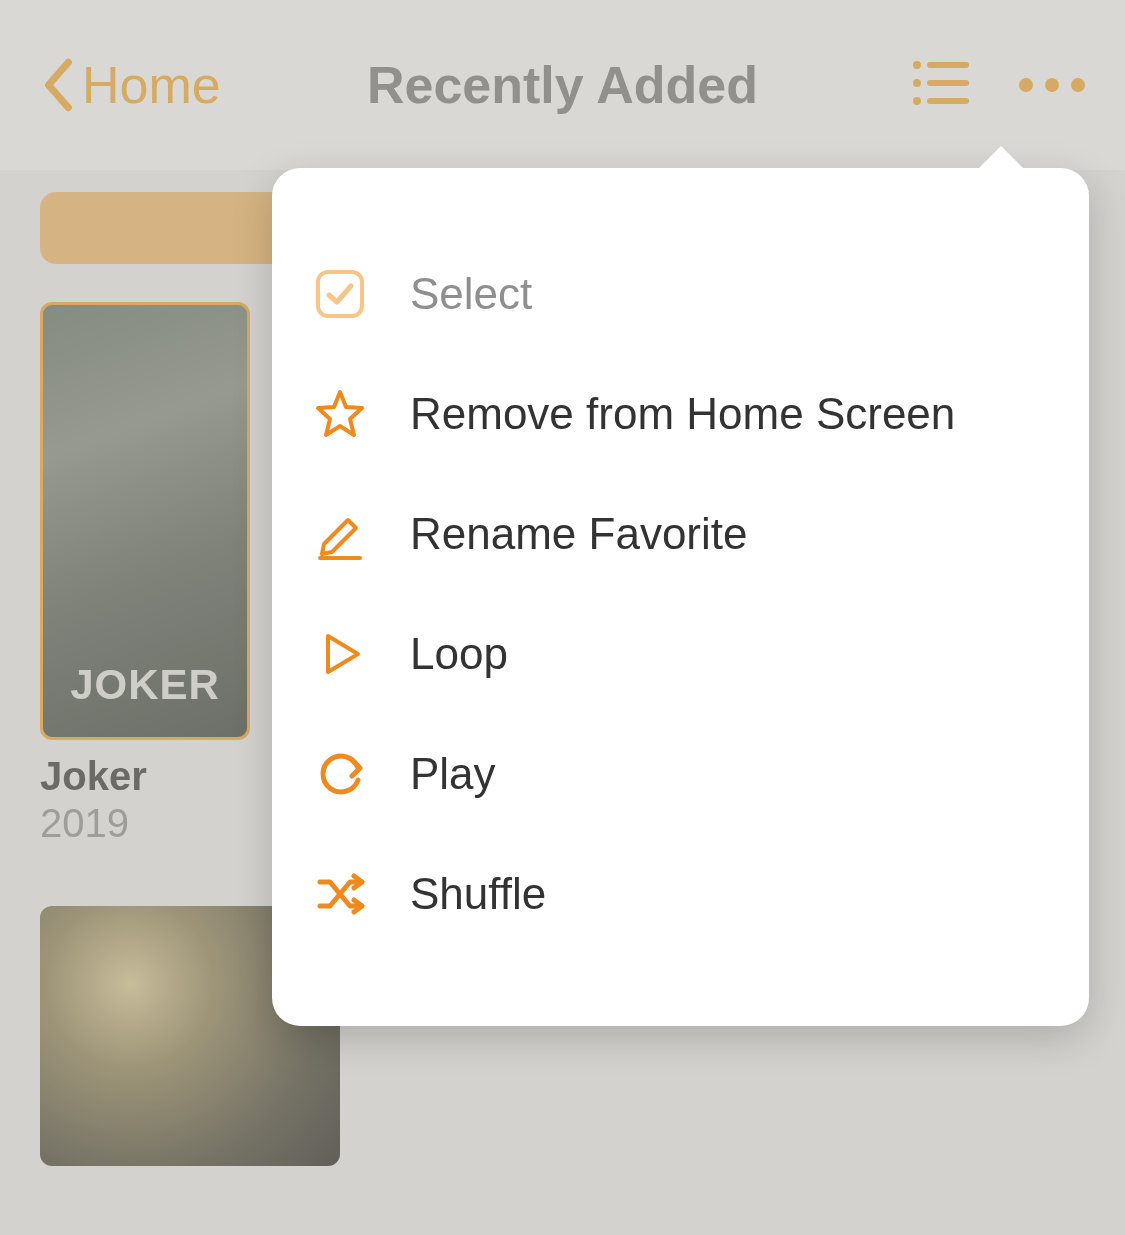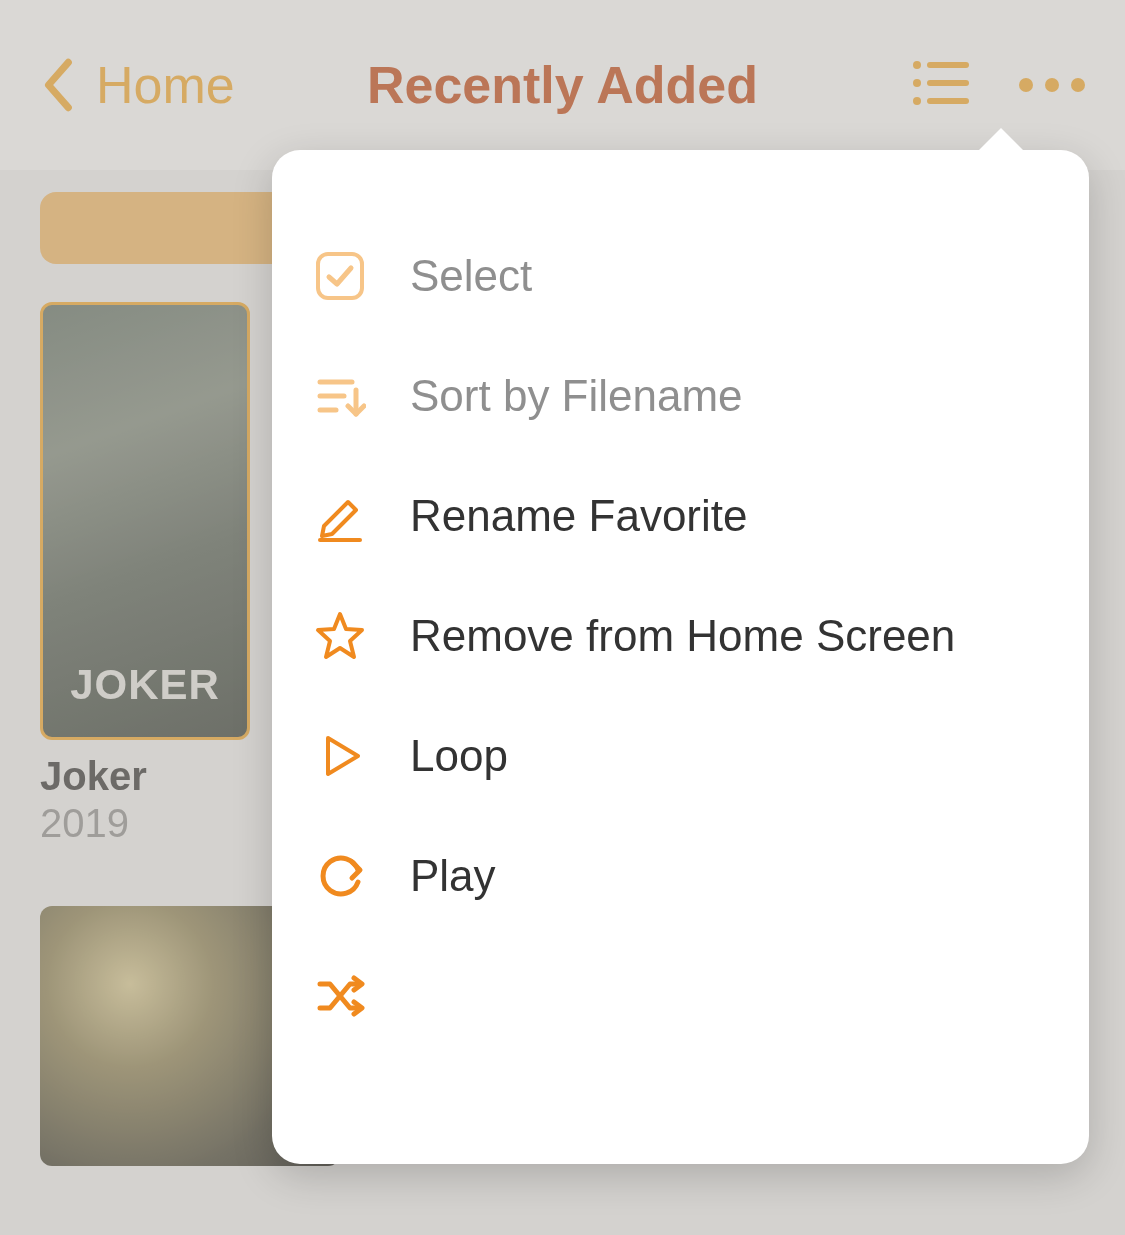--- a/index.html
+++ b/index.html
@@ -15,27 +15,27 @@
 
   
   .header {
     position: absolute; top: 0; left: 0; right: 0;
     height: 170px;
     display: flex; align-items: center;
     padding: 0 40px;
     background: #fdfdfd;
   }
   .back {
-    display: flex; align-items: center; gap: 22px;
+    display: flex; align-items: center; gap: 8px;
     color: #f5a623; font-size: 52px; font-weight: 400;
   }
   .back svg { width: 34px; height: 58px; }
   .title {
     position: absolute; left: 50%; transform: translateX(-50%);
-    color: #c2410c; font-size: 52px; font-weight: 600;
+    color: #737373; font-size: 52px; font-weight: 600;
   }
   .header-right {
     margin-left: auto; display: flex; align-items: center; gap: 50px;
   }
   .list-icon svg { width: 56px; height: 46px; color: #f5a623; }
   .more-icon { display: flex; gap: 12px; }
   .more-icon span { width: 14px; height: 14px; border-radius: 50%; background: #f5a623; }
 
   
   .content {
@@ -67,23 +67,23 @@
   .poster2 {
     margin-top: 60px;
     width: 300px; height: 260px;
     border-radius: 12px;
     background: radial-gradient(circle at 30% 30%, #d9c98d 0%, #8a7d4c 30%, #3c3a28 70%, #151511 100%);
   }
 
   
   .menu {
     position: absolute; z-index: 10;
-    top: 150px; left: 272px; right: 36px;
+    top: 168px; left: 272px; right: 36px;
     background: #fff; border-radius: 28px;
-    padding: 66px 40px 108px 40px;
+    padding: 66px 40px 72px 40px;
     box-shadow: 0 12px 40px rgba(0,0,0,0.18);
   }
   .menu::before {
     content: "";
     position: absolute; top: -22px; right: 62px;
     width: 0; height: 0;
     border-left: 26px solid transparent;
     border-right: 26px solid transparent;
     border-bottom: 26px solid #fff;
   }
@@ -146,50 +146,38 @@
   <div class="menu-item muted">
     <span class="micon">
       <svg viewBox="0 0 52 52">
         <rect x="4" y="4" width="44" height="44" rx="10" fill="none" stroke="currentColor" stroke-width="4"></rect>
         <polyline points="15,27 23,34 37,18" fill="none" stroke="currentColor" stroke-width="5" stroke-linecap="round" stroke-linejoin="round"></polyline>
       </svg>
     </span>
     <span class="mlabel">Select</span>
   </div>
 
-  <div class="menu-item muted">
-    <span class="micon">
-      <svg viewBox="0 0 52 52">
-        <line x1="6" y1="12" x2="38" y2="12" stroke="currentColor" stroke-width="5" stroke-linecap="round"></line>
-        <line x1="6" y1="26" x2="30" y2="26" stroke="currentColor" stroke-width="5" stroke-linecap="round"></line>
-        <line x1="6" y1="40" x2="22" y2="40" stroke="currentColor" stroke-width="5" stroke-linecap="round"></line>
-        <line x1="42" y1="20" x2="42" y2="44" stroke="currentColor" stroke-width="5" stroke-linecap="round"></line>
-        <polyline points="34,36 42,44 50,36" fill="none" stroke="currentColor" stroke-width="5" stroke-linecap="round" stroke-linejoin="round"></polyline>
-      </svg>
-    </span>
-    <span class="mlabel">Sort by Filename</span>
+
+  <div class="menu-item">
+    <span class="micon">
+      <svg viewBox="0 0 52 52">
+        <path d="M26 4 L32 19 L48 20 L36 31 L40 47 L26 38 L12 47 L16 31 L4 20 L20 19 Z" fill="none" stroke="currentColor" stroke-width="4" stroke-linejoin="round"></path>
+      </svg>
+    </span>
+    <span class="mlabel">Remove from Home Screen</span>
   </div>
 
   <div class="menu-item">
     <span class="micon">
       <svg viewBox="0 0 52 52">
         <path d="M10 36 L34 12 L42 20 L18 44 L8 46 Z" fill="none" stroke="currentColor" stroke-width="4" stroke-linejoin="round"></path>
         <line x1="6" y1="50" x2="46" y2="50" stroke="currentColor" stroke-width="4" stroke-linecap="round"></line>
       </svg>
     </span>
     <span class="mlabel">Rename Favorite</span>
-  </div>
-
-  <div class="menu-item">
-    <span class="micon">
-      <svg viewBox="0 0 52 52">
-        <path d="M26 4 L32 19 L48 20 L36 31 L40 47 L26 38 L12 47 L16 31 L4 20 L20 19 Z" fill="none" stroke="currentColor" stroke-width="4" stroke-linejoin="round"></path>
-      </svg>
-    </span>
-    <span class="mlabel">Remove from Home Screen</span>
   </div>
 
   <div class="menu-item">
     <span class="micon">
       <svg viewBox="0 0 52 52">
         <path d="M14 8 L44 26 L14 44 Z" fill="none" stroke="currentColor" stroke-width="4" stroke-linejoin="round"></path>
       </svg>
     </span>
     <span class="mlabel">Loop</span>
   </div>
@@ -206,15 +194,16 @@
 
   <div class="menu-item">
     <span class="micon">
       <svg viewBox="0 0 52 52">
         <path d="M6 14 L16 14 L36 38 L44 38" fill="none" stroke="currentColor" stroke-width="5" stroke-linecap="round" stroke-linejoin="round"></path>
         <path d="M6 38 L16 38 L36 14 L44 14" fill="none" stroke="currentColor" stroke-width="5" stroke-linecap="round" stroke-linejoin="round"></path>
         <polyline points="40,8 48,14 40,20" fill="none" stroke="currentColor" stroke-width="5" stroke-linecap="round" stroke-linejoin="round"></polyline>
         <polyline points="40,32 48,38 40,44" fill="none" stroke="currentColor" stroke-width="5" stroke-linecap="round" stroke-linejoin="round"></polyline>
       </svg>
     </span>
+    <span class="mlabel">Shuffle</span>
   </div>
 
 </div>
 
 </body></html>

